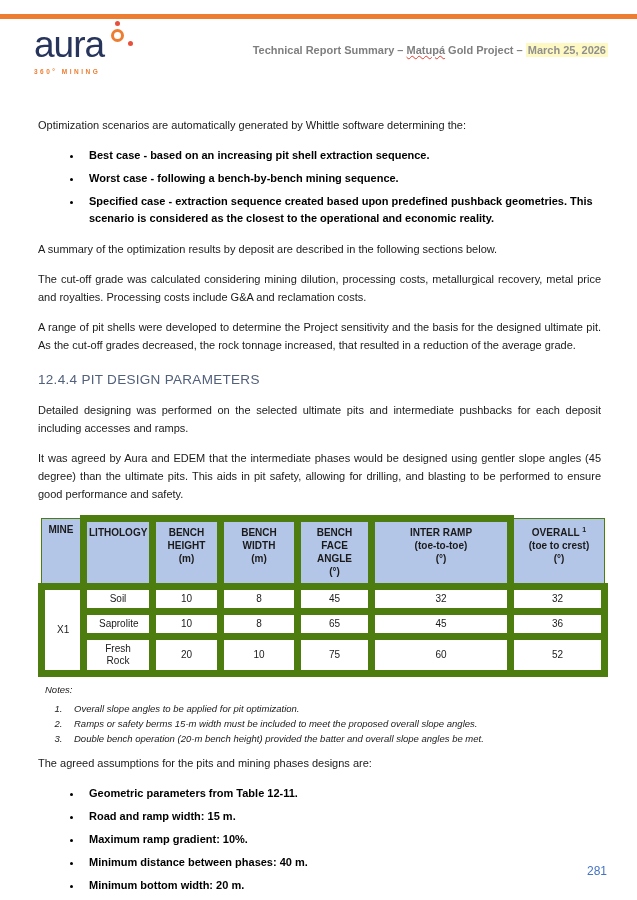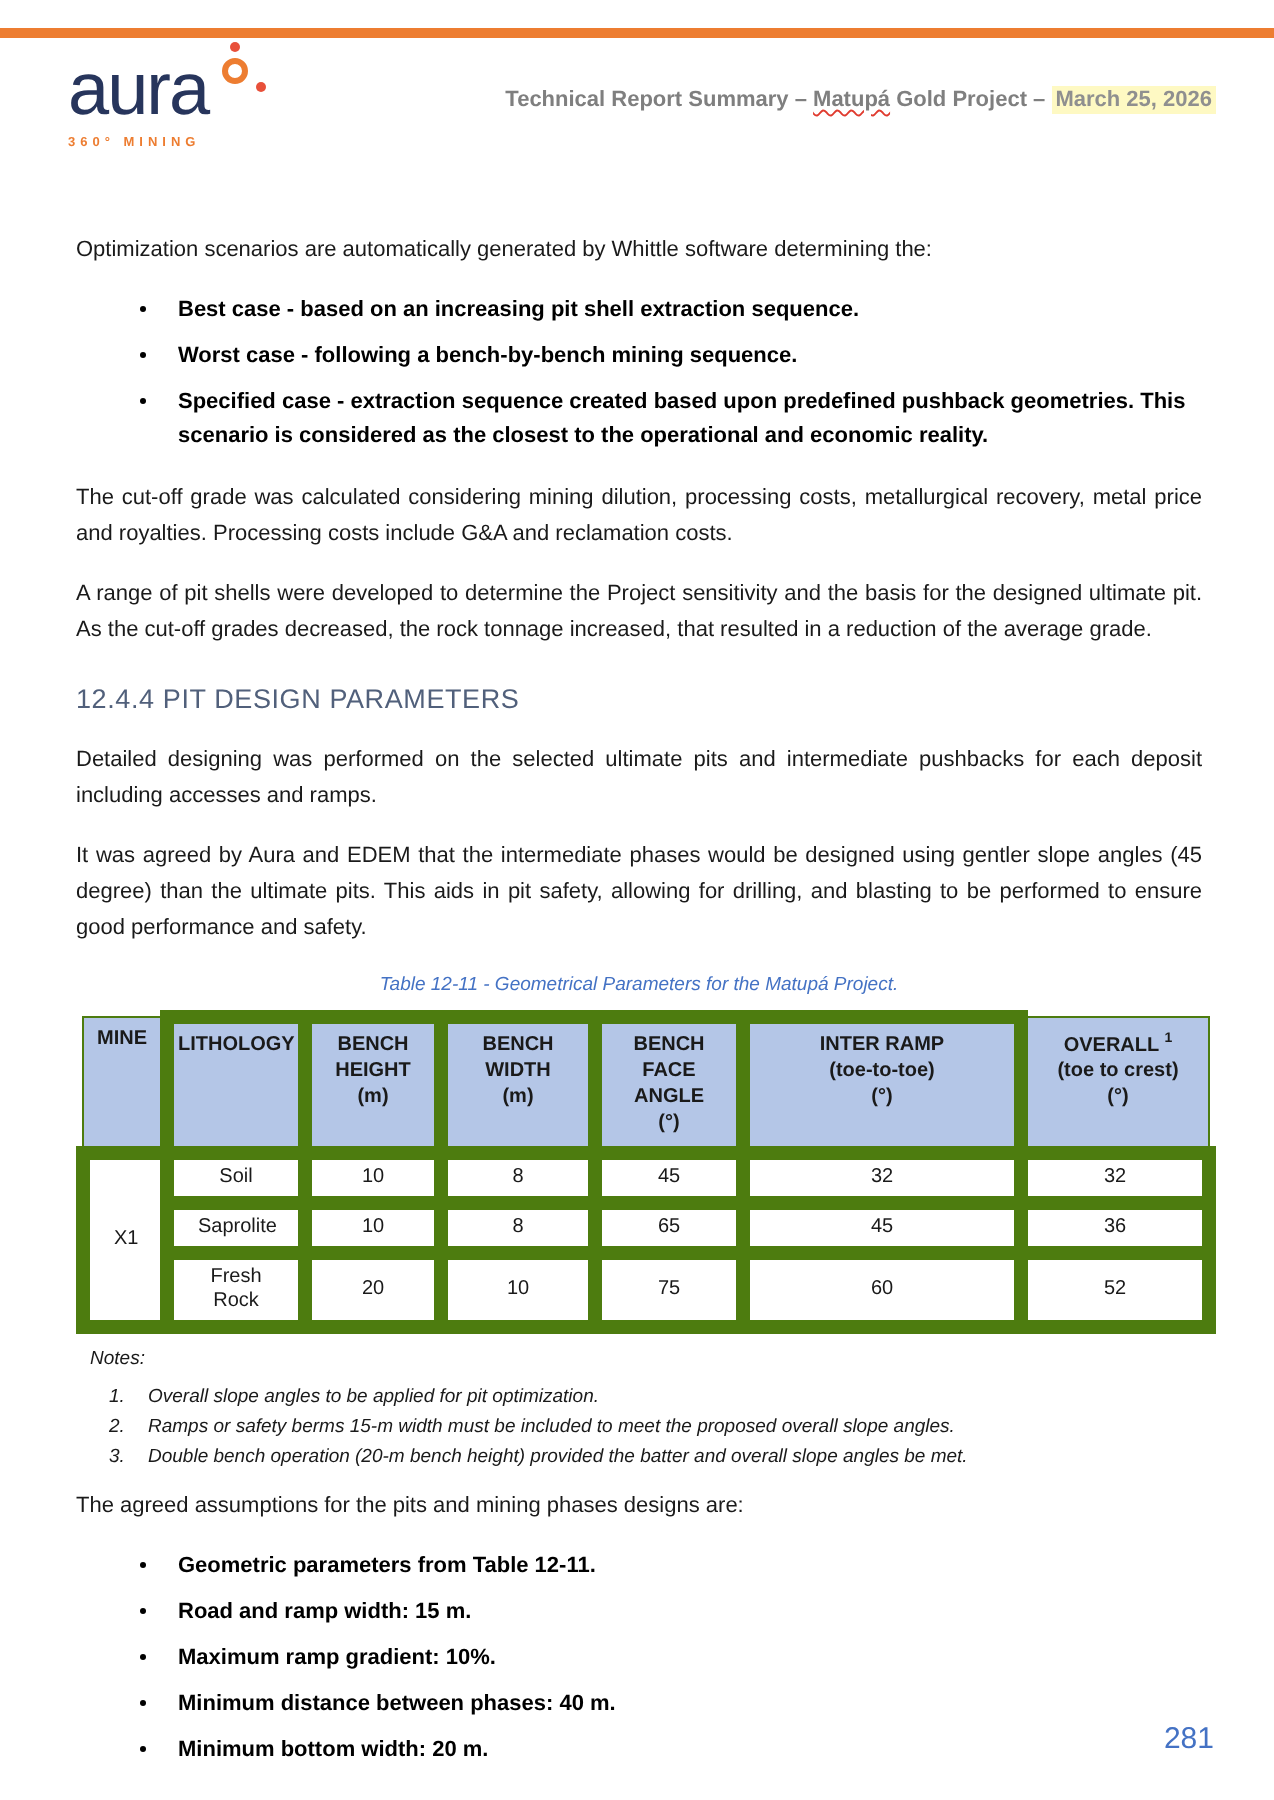--- a/index.html
+++ b/index.html
@@ -87,21 +87,21 @@
   sup.fn { font-size: 7px; vertical-align: super; }
   .notes-block { margin: 5px 0 8px 7px; }
   .notes-label { font-size: 9.5px; font-style: italic; line-height: 15px; margin-bottom: 4px; }
   ol.notes { padding-left: 20px; }
   ol.notes li {
     font-size: 9.5px; font-style: italic; line-height: 15px;
     padding-left: 9px; color: #1a1a1a;
   }
   .footer-page {
     position: absolute; right: 30px; bottom: 22px;
-    font-size: 15px; color: #4472C4;
+    font-size: 12px; color: #4472C4;
   }
 </style>
 </head>
 <body>
 
 <div class="topbar"></div>
 
 <div class="logo-wrap">
   <div class="logo-text">aura</div>
   <div class="logo-icon">
@@ -117,29 +117,29 @@
 <div class="main">
 
   <p class="para">Optimization scenarios are automatically generated by Whittle software determining the:</p>
 
   <ul class="bullets">
     <li>Best case - based on an increasing pit shell extraction sequence.</li>
     <li>Worst case - following a bench-by-bench mining sequence.</li>
     <li>Specified case - extraction sequence created based upon predefined pushback geometries. This scenario is considered as the closest to the operational and economic reality.</li>
   </ul>
 
+  <p class="para">A summary of the optimization results by deposit are described in the following sections below.</p>
   <p class="para">The cut-off grade was calculated considering mining dilution, processing costs, metallurgical recovery, metal price and royalties. Processing costs include G&amp;A and reclamation costs.</p>
   <p class="para">A range of pit shells were developed to determine the Project sensitivity and the basis for the designed ultimate pit. As the cut-off grades decreased, the rock tonnage increased, that resulted in a reduction of the average grade.</p>
 
   <h2 class="section-heading">12.4.4  PIT DESIGN PARAMETERS</h2>
 
   <p class="para">Detailed designing was performed on the selected ultimate pits and intermediate pushbacks for each deposit including accesses and ramps.</p>
   <p class="para">It was agreed by Aura and EDEM that the intermediate phases would be designed using gentler slope angles (45 degree) than the ultimate pits. This aids in pit safety, allowing for drilling, and blasting to be performed to ensure good performance and safety.</p>
 
-  <div class="table-caption">Table 12-11 - Geometrical Parameters for the Matupá Project.</div>
 
   <table class="geo">
     <colgroup>
       <col style="width: 42px">
         <col style="width: 69px">
         <col style="width: 68px">
       <col style="width: 77px">
         <col style="width: 74px">
         <col style="width: 139px">
         <col style="width: 94px">

